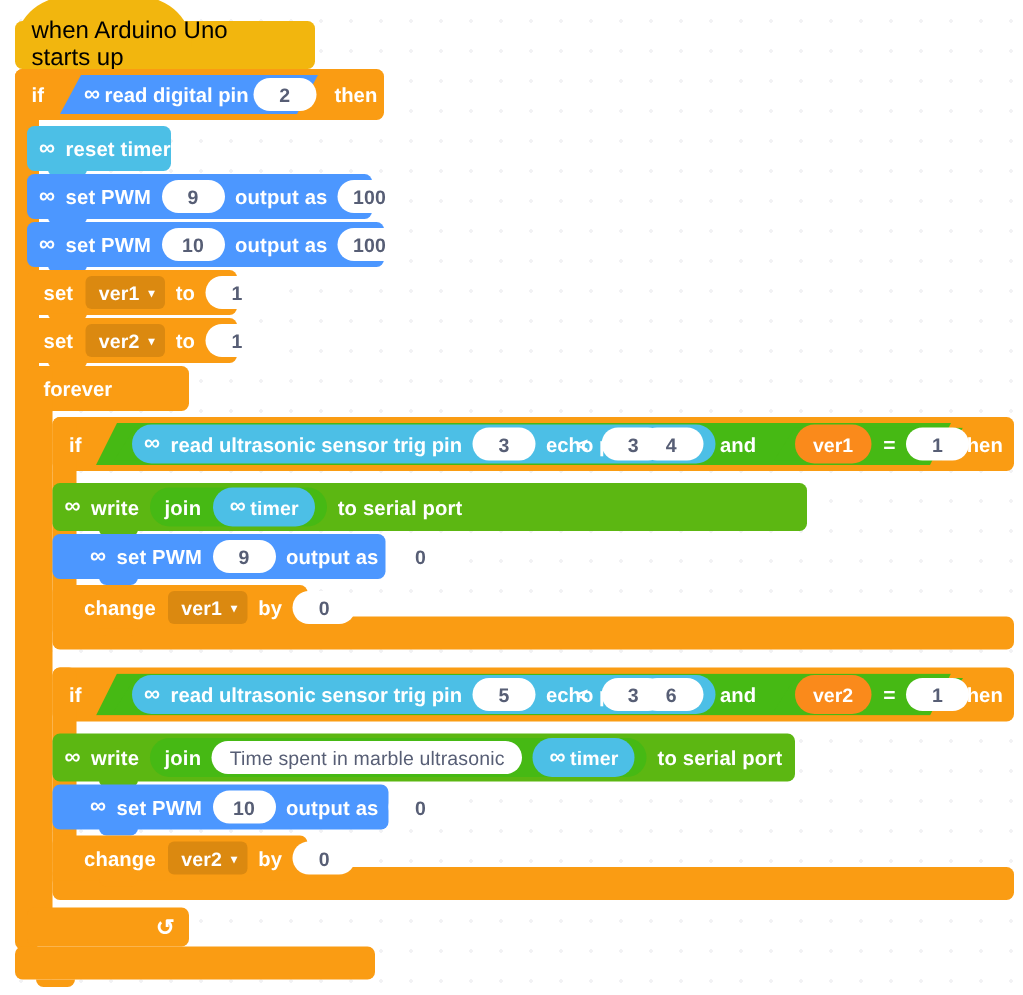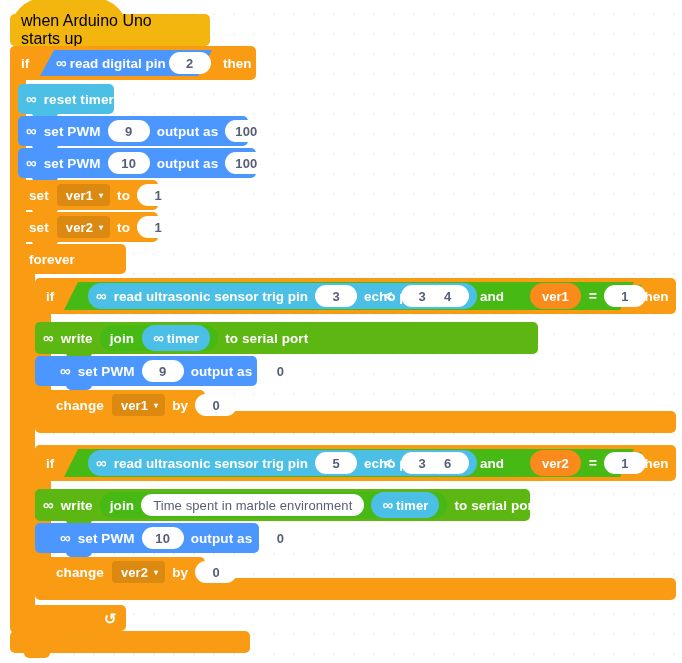--- a/index.html
+++ b/index.html
@@ -376,21 +376,21 @@
   <div style="position:absolute; left:640px; top:445px; height:36px; display:flex; align-items:center;">
     <span style="color:#fff; font-size:13.5px; font-weight:600;">then</span>
   </div>
 
   <div class="blk c-serial" style="left:35px; top:489px; width:495px; height:32px;">
     <span class="inf">∞</span>
     <span class="lbl tight">write</span>
     <span style="display:inline-flex; align-items:center; height:26px; background:#46b914;
                  border-radius:14px; margin:0 3px; padding:0 4px 0 0;">
       <span class="lbl tight" style="padding-left:10px;">join</span>
-      <span class="oval text">Time spent in marble environment</span>
+      <span class="oval text">Time spent in marble ultrasonic</span>
       <span class="pill sense">
         <span class="inf">∞</span>
         <span>timer</span>
       </span>
     </span>
     <span class="lbl tight">to serial port</span>
     <div class="notch c-serial" style="left:31px;"></div>
   </div>
 
   <div class="blk c-arduino" style="left:35px; top:523px; width:224px; height:30px;">

